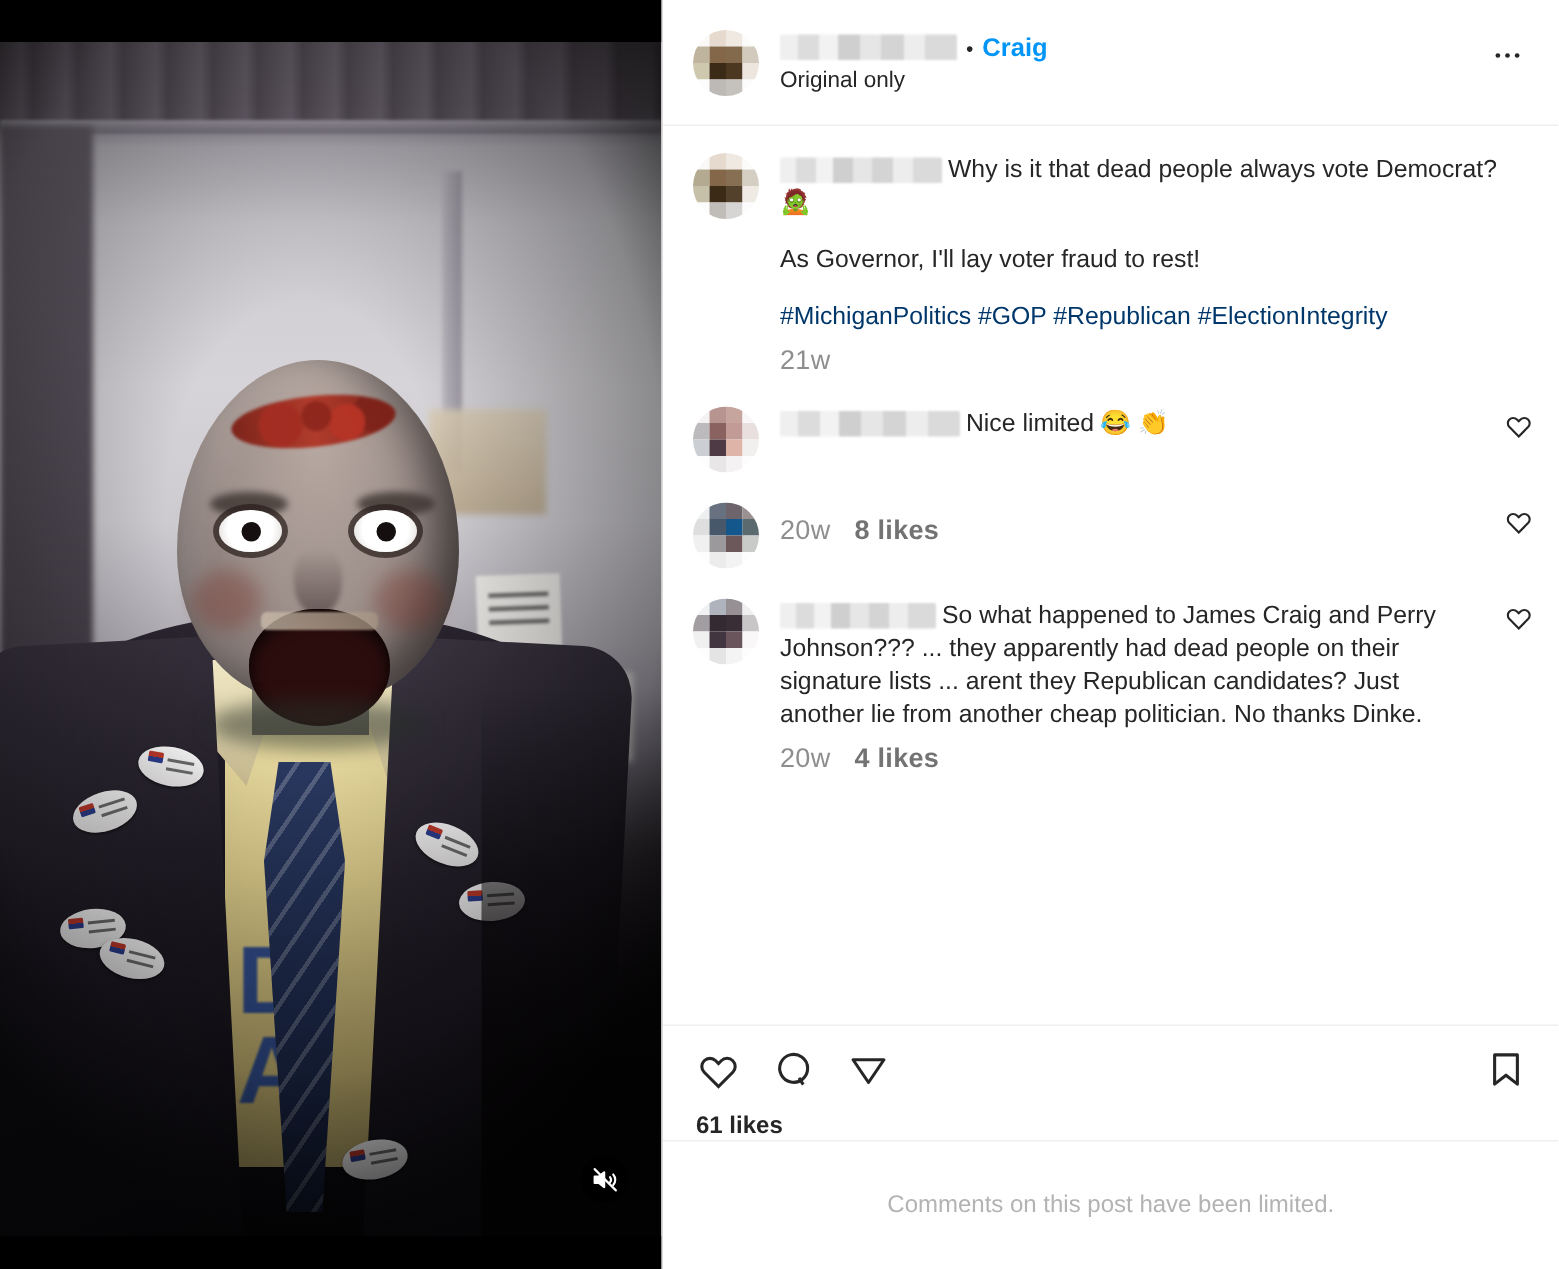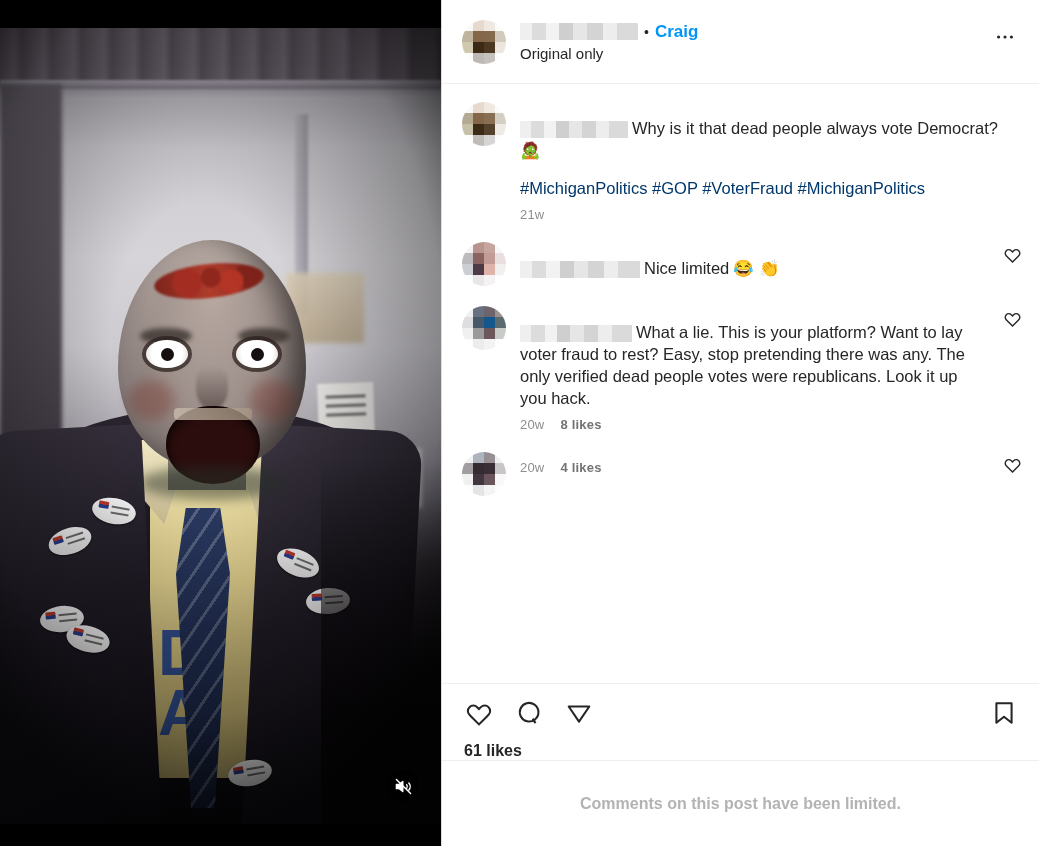--- a/index.html
+++ b/index.html
@@ -441,21 +441,20 @@
     flex: 1 1 auto;
     min-width: 0;
     padding-right: 6px;
   }
 
   .comment-text {
     font-size: 16.5px;
     line-height: 22px;
     color: #262626;
     word-wrap: break-word;
-    margin-top: 15px;
   }
   .comment-text .redact { margin-right: 4px; }
 
   .caption-para {
     font-size: 16.5px;
     line-height: 22px;
     color: #262626;
     margin-top: 16px;
   }
   .caption-tags {
@@ -466,21 +465,21 @@
     cursor: pointer;
   }
 
   .meta-row {
     display: flex;
     align-items: center;
     gap: 16px;
     margin-top: 8px;
   }
   .meta-item {
-    font-size: 13px;
+    font-size: 18px;
     color: #8e8e8e;
     letter-spacing: .2px;
   }
   .meta-item.likes { font-weight: 600; color: #737373; }
 
   .like-btn {
     flex: 0 0 auto;
     width: 22px;
     margin-left: 8px;
     margin-top: 4px;
@@ -527,21 +526,20 @@
     border-top: 1px solid #efefef;
     flex: 0 0 auto;
     height: 86px;
     display: flex;
     align-items: center;
     justify-content: center;
   }
   .limited-text {
     font-size: 16px;
     color: #b3b3b3;
-    font-weight: bold;
   }
 
   
   .mute-btn {
     position: absolute;
     right: 22px;
     bottom: 44px;
     width: 32px; height: 32px;
     border-radius: 50%;
     background: rgba(0,0,0,.55);
@@ -681,21 +679,22 @@
             <span style="background:#fcfcfc"></span>
               <span style="background:#c0bdb9"></span>
               <span style="background:#d6d5d3"></span>
               <span style="background:#fcfcfc"></span>
           </div>
         </div>
         <div class="comment-body">
           <div class="comment-text">
             <span class="redact h17" style="width:108px"></span><span>Why is it that dead people always vote Democrat? 🧟</span>
           </div>
-          <div class="caption-tags">#MichiganPolitics #GOP #VoterFraud #MichiganPolitics</div>
+          <div class="caption-para">As Governor, I'll lay voter fraud to rest!</div>
+          <div class="caption-tags">#MichiganPolitics #GOP #Republican #ElectionIntegrity</div>
           <div class="meta-row">
             <span class="meta-item">21w</span>
           </div>
         </div>
       </div>
 
       <div class="comment-row">
         <div class="avatar sz44">
           <div class="pixels">
             <span style="background:#f5f2f3"></span>
@@ -743,23 +742,20 @@
               <span style="background:#9b999c"></span>
               <span style="background:#6c585b"></span>
               <span style="background:#c8cbc7"></span>
             <span style="background:#fdfdfd"></span>
               <span style="background:#ececec"></span>
               <span style="background:#f3f3f3"></span>
               <span style="background:#fdfdfd"></span>
           </div>
         </div>
         <div class="comment-body">
-          <div class="comment-text">
-            <span class="redact h17" style="width:112px"></span><span>What a lie. This is your platform? Want to lay voter fraud to rest? Easy, stop pretending there was any. The only verified dead people votes were republicans. Look it up you hack.</span>
-          </div>
           <div class="meta-row">
             <span class="meta-item">20w</span>
             <span class="meta-item likes">8 likes</span>
           </div>
         </div>
         <div class="like-btn">
           <svg width="17" height="17" viewBox="0 0 24 24" fill="none" stroke="currentColor" stroke-width="2">
             <path d="M20.8 6.6a5 5 0 0 0-7.1 0L12 8.3l-1.7-1.7a5 5 0 1 0-7.1 7.1l1.7 1.7L12 22.5l7.1-7.1 1.7-1.7a5 5 0 0 0 0-7.1z"></path>
           </svg>
         </div>
@@ -780,20 +776,23 @@
               <span style="background:#41353f"></span>
               <span style="background:#6b555c"></span>
               <span style="background:#faf7f8"></span>
             <span style="background:#fdfdfd"></span>
               <span style="background:#e4e4e4"></span>
               <span style="background:#f4f4f4"></span>
               <span style="background:#fdfdfd"></span>
           </div>
         </div>
         <div class="comment-body">
+          <div class="comment-text">
+            <span class="redact h17" style="width:104px"></span><span>So what happened to James Craig and Perry Johnson??? ... they apparently had dead people on their signature lists ... arent they Republican candidates? Just another lie from another cheap politician. No thanks Dinke.</span>
+          </div>
           <div class="meta-row">
             <span class="meta-item">20w</span>
             <span class="meta-item likes">4 likes</span>
           </div>
         </div>
         <div class="like-btn">
           <svg width="17" height="17" viewBox="0 0 24 24" fill="none" stroke="currentColor" stroke-width="2">
             <path d="M20.8 6.6a5 5 0 0 0-7.1 0L12 8.3l-1.7-1.7a5 5 0 1 0-7.1 7.1l1.7 1.7L12 22.5l7.1-7.1 1.7-1.7a5 5 0 0 0 0-7.1z"></path>
           </svg>
         </div>

